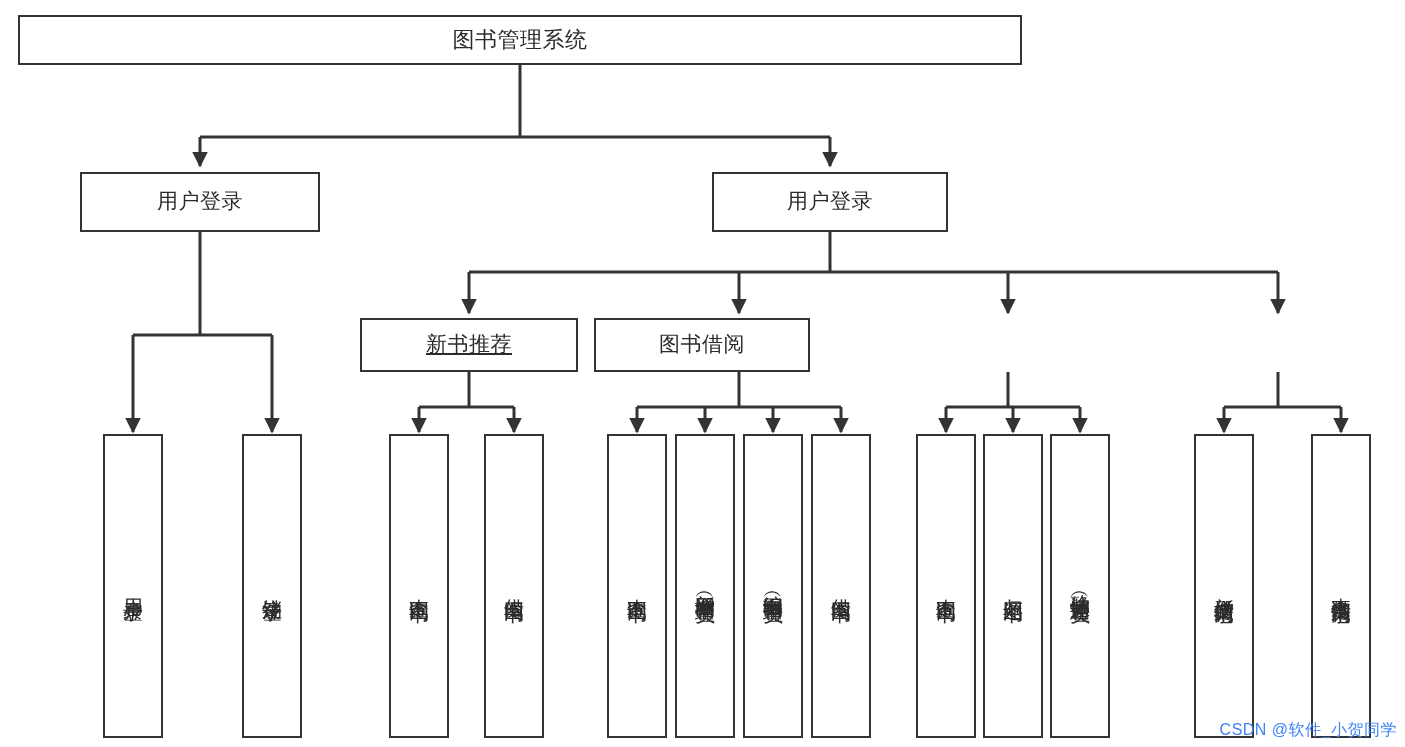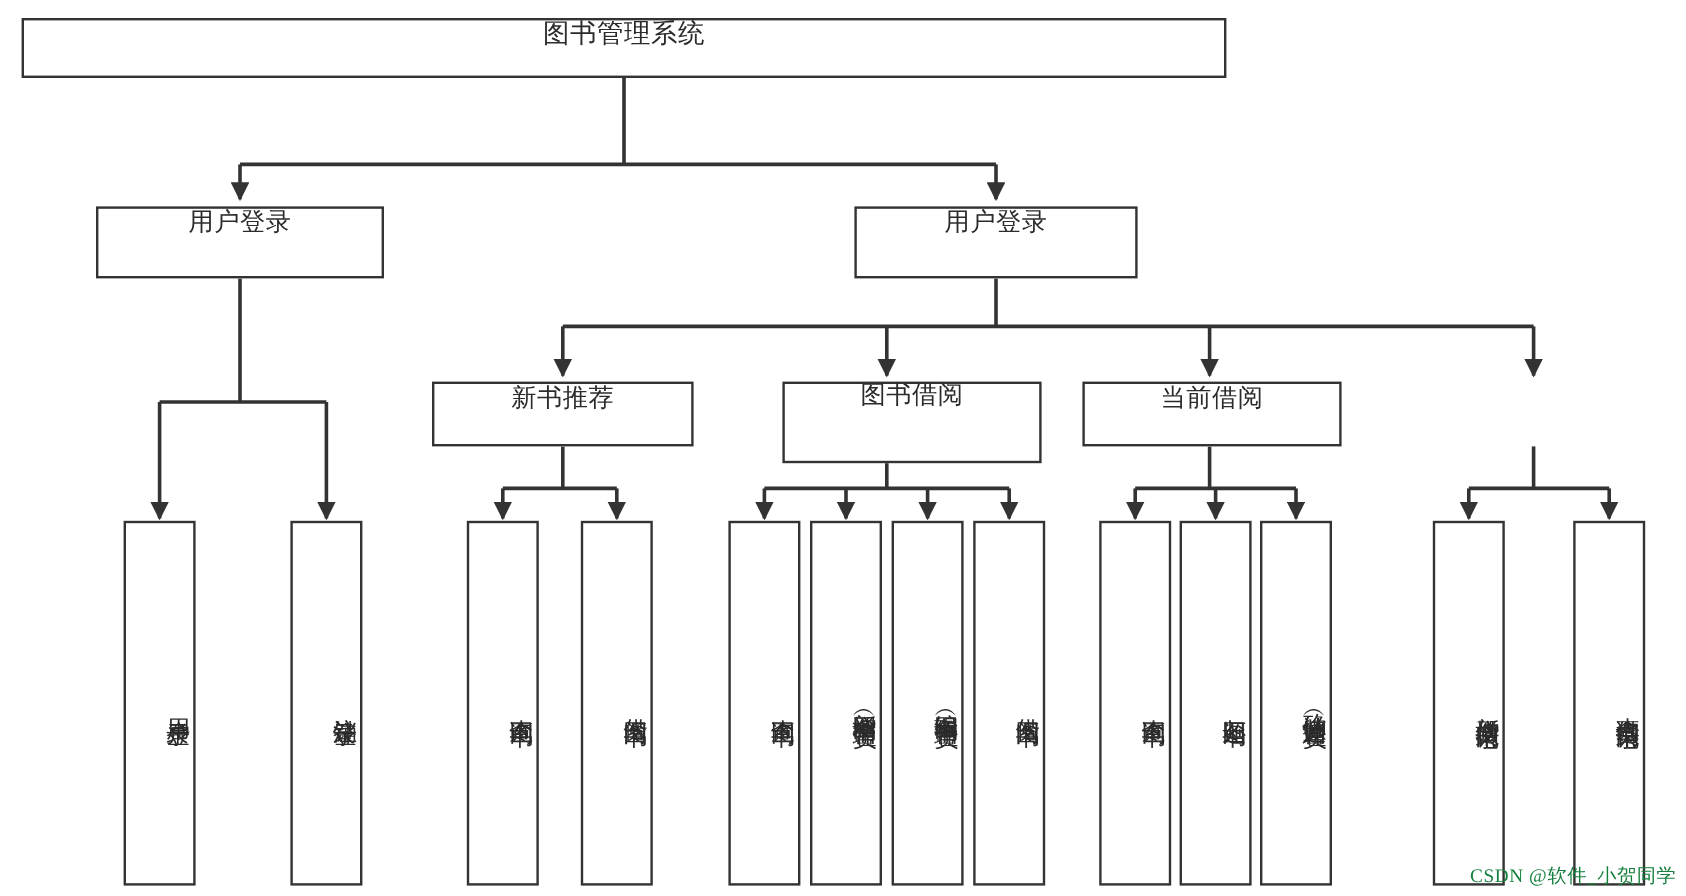--- a/index.html
+++ b/index.html
@@ -25,20 +25,21 @@
     width: 1405px;
     height: 747px;
     pointer-events: none;
   }
   .node {
     position: absolute;
     box-sizing: border-box;
     border: 2.5px solid #333333;
     background: #ffffff;
     display: flex;
+    align-items: center;
     justify-content: center;
     color: #2b2b2b;
     letter-spacing: 0.5px;
   }
   .node.h {
     font-size: 21px;
     line-height: 1.1;
     white-space: nowrap;
   }
   .node.root {
@@ -57,24 +58,24 @@
     writing-mode: vertical-rl;
     text-orientation: upright;
     display: block;
     max-height: 100%;
   }
   .watermark {
     position: absolute;
     right: 8px;
     bottom: 6px;
     font-size: 16px;
-    color: #15803d;
+    color: #3b82f6;
     letter-spacing: 0.5px;
     white-space: nowrap;
-    font-family: Liberation Serif, serif;
+    font-family: Liberation Sans, sans-serif;
   }
 </style>
 </head>
 <body>
 
 <div id="canvas">
 
   <svg id="wires" viewBox="0 0 1405 747" xmlns="http://www.w3.org/2000/svg">
     <defs>
       <marker id="arrow" viewBox="0 0 10 10" refX="9" refY="5" markerWidth="5.2" markerHeight="5.2" orient="auto-start-reverse">
@@ -129,28 +130,25 @@
     <span>图书管理系统</span>
   </div>
 
   <div class="node h" style="left:80px; top:172px; width:240px; height:60px;">
     <span>用户登录</span>
   </div>
   <div class="node h" style="left:712px; top:172px; width:236px; height:60px;">
     <span>用户登录</span>
   </div>
 
-  <div class="node h" style="left:360px; top:318px; width:218px; height:54px;">
+  <div class="node h" style="left:360px; top:318px; width:218px; height:54px;text-decoration:underline;">
     <span>新书推荐</span>
   </div>
-  <div class="node h" style="left:652px; top:318px; width:216px; height:68px;font-family:Liberation Mono, monospace;">
+  <div class="node h" style="left:594px; top:318px; width:216px; height:54px;">
     <span>图书借阅</span>
-  </div>
-  <div class="node h" style="left:902px; top:318px; width:216px; height:54px;">
-    <span>当前借阅</span>
   </div>
 
   <div class="node v" style="left:103px; top:434px; width:60px; height:304px;">
     <span class="vtxt">用户登录</span>
   </div>
   <div class="node v" style="left:242px; top:434px; width:60px; height:304px;">
     <span class="vtxt">注销登录</span>
   </div>
 
   <div class="node v" style="left:389px; top:434px; width:60px; height:304px;">

